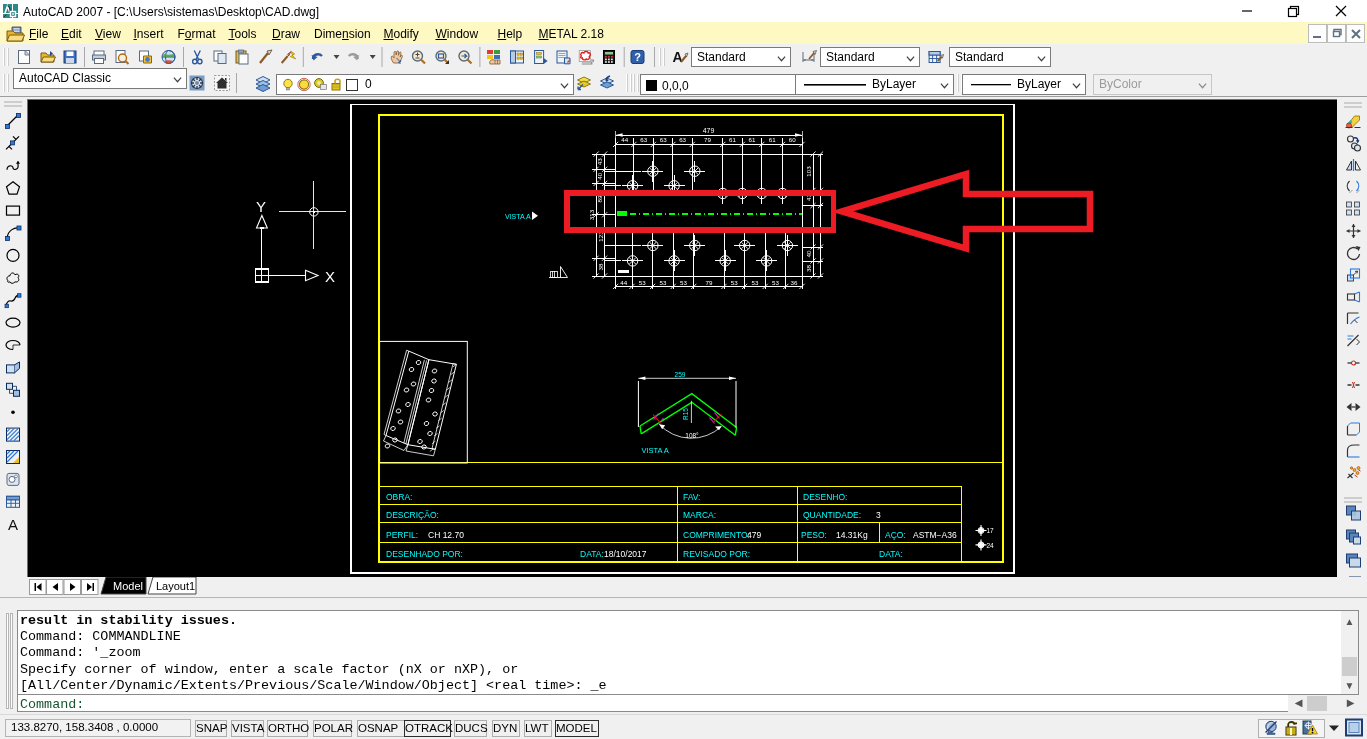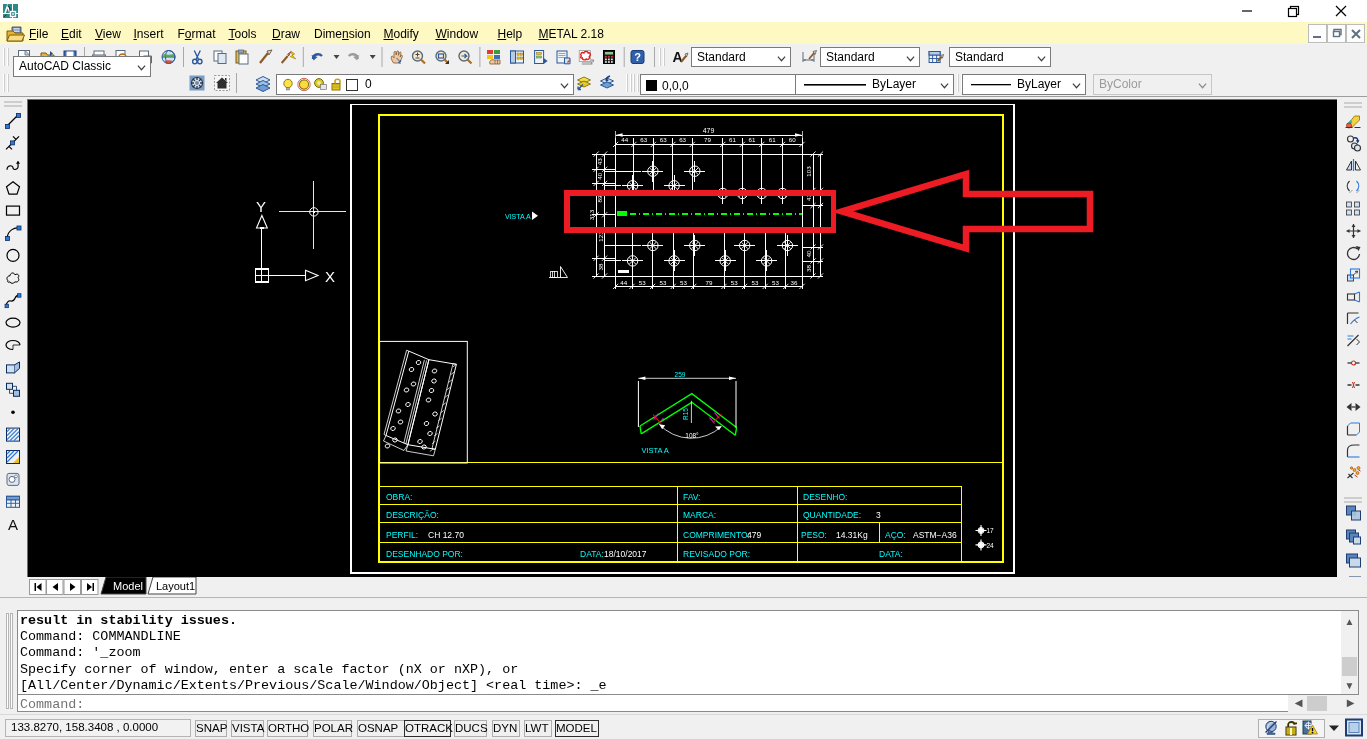--- a/index.html
+++ b/index.html
@@ -16,21 +16,21 @@
 .combo{position:absolute;height:20px;background:#fff;border:1px solid #7a7a7a;font-size:12px;color:#000;}
 .combo .tx{position:absolute;left:5px;top:2px;white-space:nowrap;}
 .combo .ar{position:absolute;right:4px;top:6px;width:9px;height:9px;}
 .combo.dis{background:#f0f0f0;border:1px solid #c6c6c6;}
 .combo.dis .tx{color:#9b9b9b;}
 #tabsrow{position:absolute;left:27px;top:480px;width:1310px;height:20px;background:#f0f0f0;}
 #splitter{left:0;top:597px;width:1367px;height:13px;background:#f0f0f0;border-top:1px solid #b5b5b5;}
 #cmdwin{left:0;top:610px;width:1367px;height:104px;background:#f0f0f0;}
 #cmdbox{position:absolute;left:17px;top:0px;width:1342px;height:102px;background:#fff;border:1px solid #8a8a8a;}
 #cmdtext{position:absolute;left:2px;top:2px;font-family:"Liberation Mono",monospace;font-size:13.4px;line-height:16.2px;color:#000;white-space:pre;}
-#cmdprompt{position:absolute;left:2px;top:86px;font-family:"Liberation Mono",monospace;font-size:13.4px;color:#737373;}
+#cmdprompt{position:absolute;left:2px;top:86px;font-family:"Liberation Mono",monospace;font-size:13.4px;color:#14532d;}
 #cmdsep{position:absolute;left:0px;top:83px;width:1340px;height:1px;background:#8a8a8a;}
 #vscroll{position:absolute;right:0px;top:0px;width:17px;height:83px;background:#f0f0f0;}
 .scrbtn{position:absolute;width:17px;height:15px;background:#f0f0f0;color:#555;font-size:10px;text-align:center;line-height:14px;}
 #status{left:0;top:714px;width:1367px;height:25px;background:#f0f0f0;border-top:1px solid #d9d9d9;}
 .sbtn{position:absolute;top:5px;height:17px;background:#f0f0f0;border:1px solid #adadad;font-size:11.5px;color:#000;text-align:left;}
 .sbtn.on{border:1px solid #2c2c2c;}
 #coordbox{position:absolute;left:5px;top:4px;width:186px;height:18px;background:#f2f2f2;border:1px solid #b4b4b4;font-size:11.5px;color:#000;padding-left:5px;padding-top:1px;}
 svg{display:block}
 </style></head><body>
 <div id="root">
@@ -39,20 +39,21 @@
 <rect x="0" y="0" width="9" height="9" fill="#2a8a87"></rect>
 <rect x="10" y="0" width="5" height="9" fill="#2a8a87"></rect>
 <rect x="0" y="10" width="9" height="4" fill="#2a8a87"></rect>
 <rect x="10" y="10" width="5" height="4" fill="#2a8a87"></rect>
 <path d="M2 9 L4.5 2 L7 9" stroke="#fff" stroke-width="1.6" fill="none"></path>
 <path d="M4.5 1.5 C6.5 2.5 7.5 5 7 9" stroke="#1a3a3a" stroke-width="1.2" fill="none"></path>
 <rect x="7.5" y="7.5" width="5" height="5" fill="#2a8a87" stroke="#fff" stroke-width="1.4"></rect>
 <rect x="9.2" y="9.2" width="1.6" height="1.6" fill="#fff"></rect>
 <path d="M1 13 L3.5 10.5" stroke="#1a3a3a" stroke-width="1"></path>
 </svg>
+<div class="abs" id="titletext">AutoCAD 2007 - [C:\Users\sistemas\Desktop\CAD.dwg]</div>
 <svg class="abs" style="left:1238px;top:0px" width="120" height="22" viewBox="0 0 120 22">
 <path d="M4 11 L14 11" stroke="#000" stroke-width="1.2"></path>
 <rect x="52.5" y="6.5" width="8" height="8" fill="none" stroke="#000" stroke-width="1.2"></rect>
 <rect x="50.5" y="8.5" width="8" height="8" fill="#fff" stroke="#000" stroke-width="1.2"></rect>
 <path d="M98 6 L108 16 M108 6 L98 16" stroke="#000" stroke-width="1.2"></path>
 </svg>
 </div>
 <div id="menubar" class="abs">
       <svg class="abs" style="left:6px;top:3px" width="19" height="17" viewBox="0 0 19 17">
 <path d="M6 2 L15 2 L15 12 L6 12 Z" fill="#7a94bc" stroke="#2b3a5a" stroke-width="0.8"></path>
@@ -391,21 +392,21 @@
       <svg class="ar" viewBox="0 0 10 10">
         <path d="M1 3 L5 7.5 L9 3" fill="none" stroke="#404040" stroke-width="1.3"></path>
       </svg>
     </div>
     <div class="abs combo" style="left:949px;top:47px;width:102px;height:20px">
       <div class="tx">Standard</div>
       <svg class="ar" viewBox="0 0 10 10">
         <path d="M1 3 L5 7.5 L9 3" fill="none" stroke="#404040" stroke-width="1.3"></path>
       </svg>
     </div>
-    <div class="abs combo" style="left:13px;top:56px;width:138px;height:21px">
+    <div class="abs combo" style="left:13px;top:68px;width:174px;height:21px">
       <div class="tx">AutoCAD Classic</div>
       <svg class="ar" viewBox="0 0 10 10">
         <path d="M1 3 L5 7.5 L9 3" fill="none" stroke="#404040" stroke-width="1.3"></path>
       </svg>
     </div>
     <div class="abs combo" style="left:276px;top:74px;width:298px;height:21px">
       <svg style="position:absolute;left:4px;top:2px" width="90" height="16" viewBox="0 0 90 16">
         <use href="#l-bulb" x="0" y="0"></use>
         <use href="#l-sun" x="16" y="0"></use>
         <use href="#l-prsm" x="32" y="0"></use>

